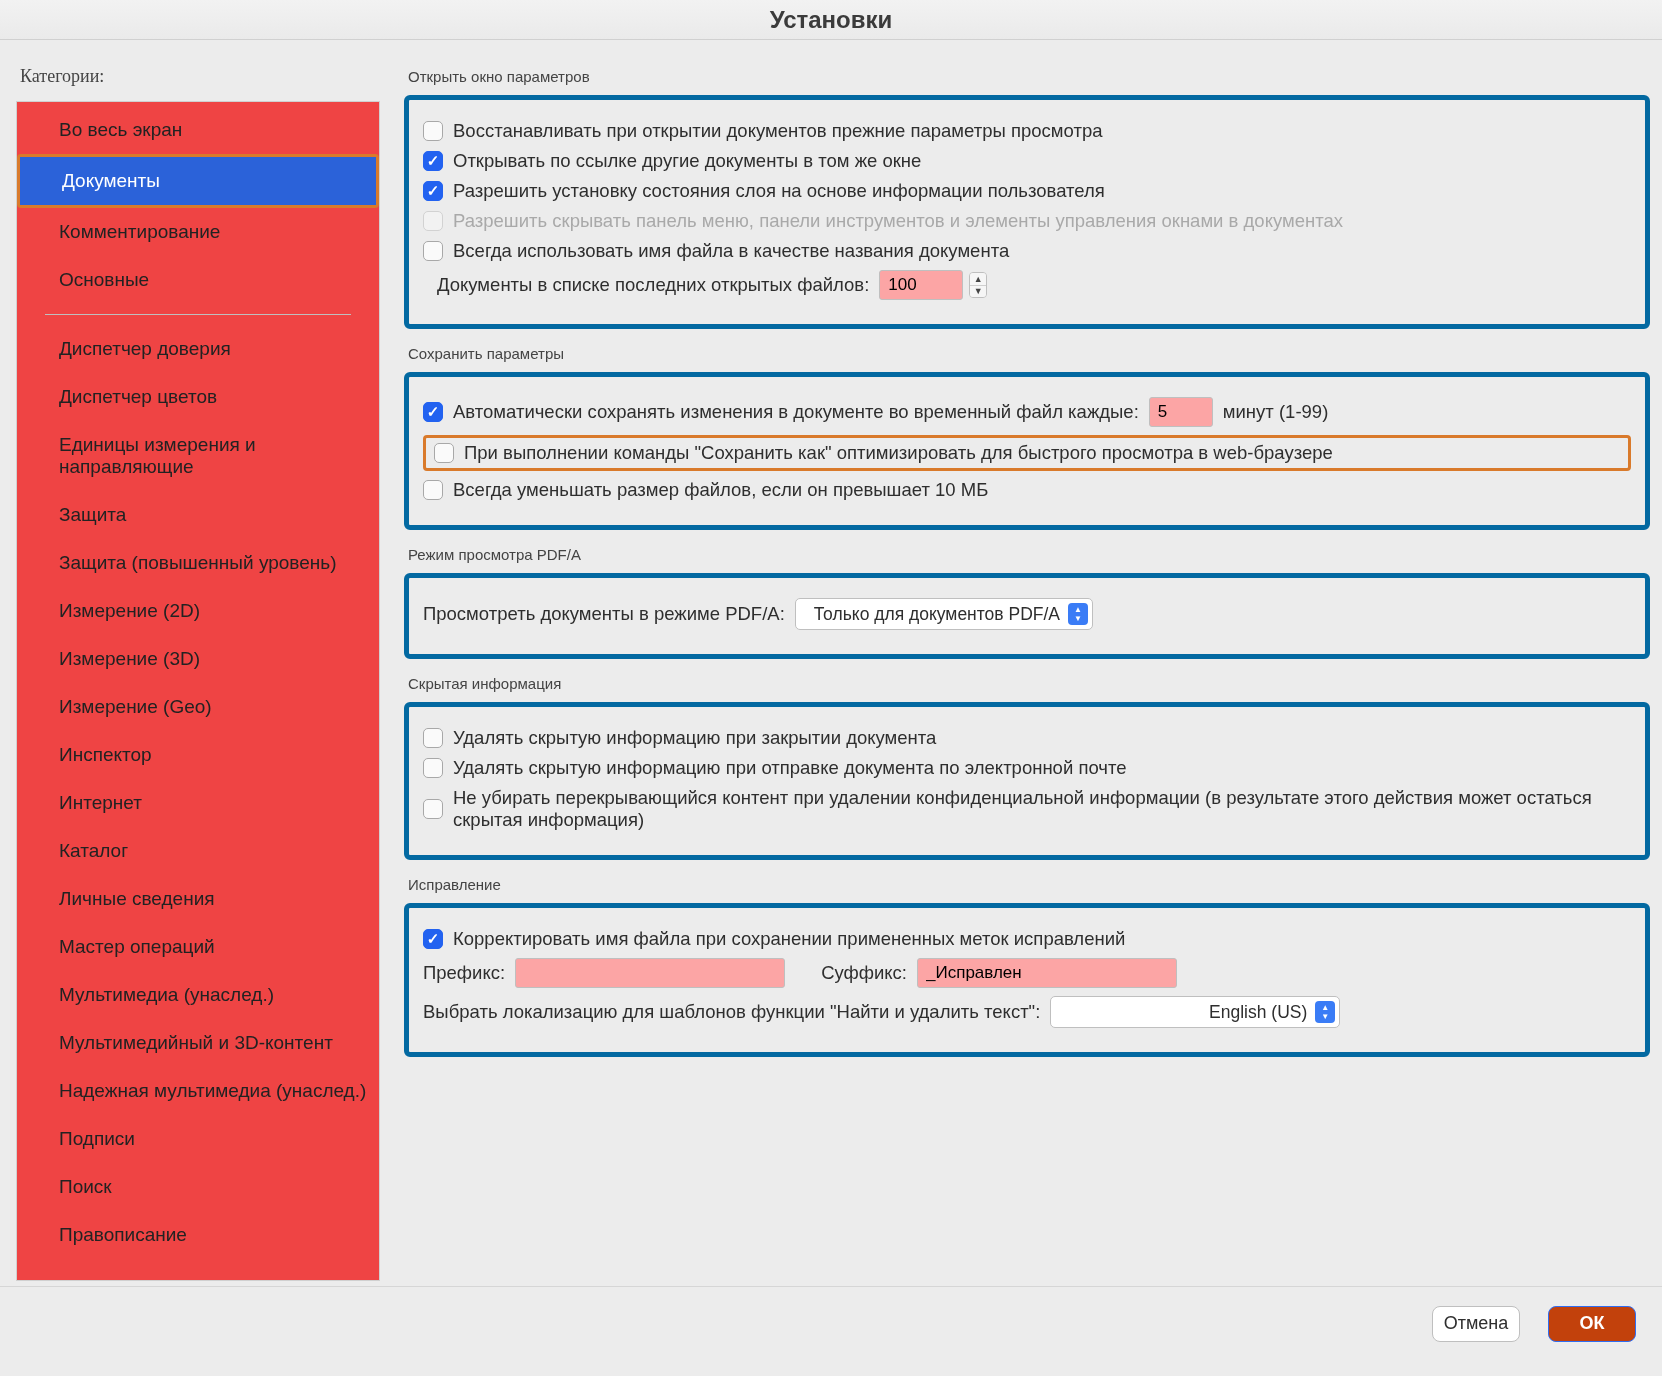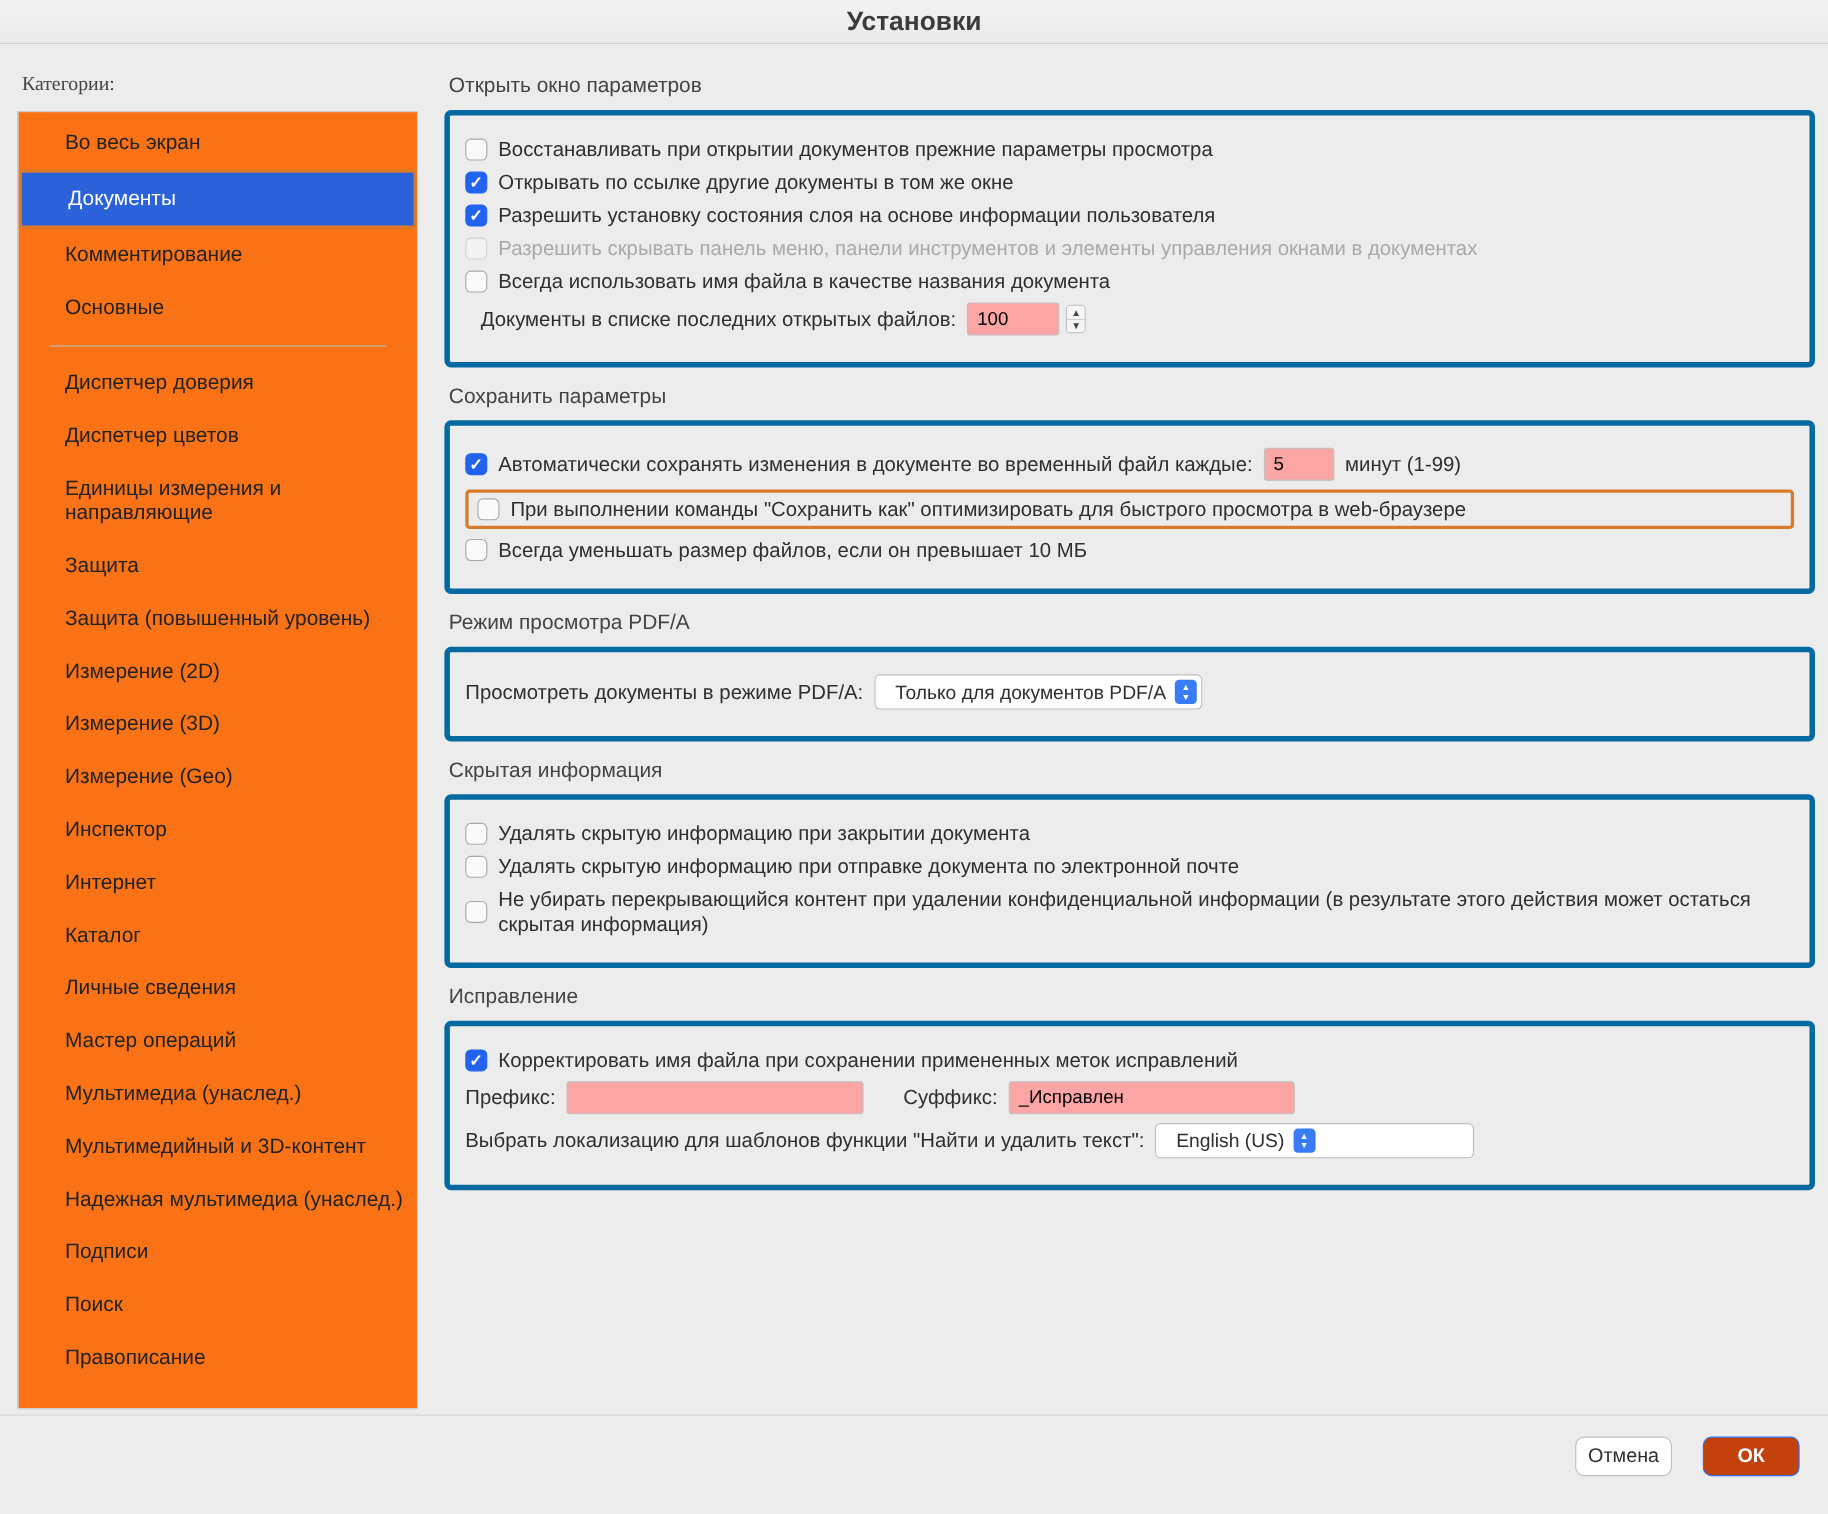--- a/index.html
+++ b/index.html
@@ -27,21 +27,21 @@
   .content {
     display: flex;
     height: calc(100% - 56px - 74px);
   }
   .left-col {
     width: 390px;
     padding: 18px 10px 0 16px;
   }
   .cat-label { font-size: 18px; color: #444; margin: 8px 0 14px 4px; font-family: Liberation Serif, serif; }
   .cat-list {
-    background: #f97316;
+    background: #ef4444;
     border: 1px solid #d0d0d0;
     height: calc(100% - 48px);
     overflow-y: auto;
     padding: 4px 0;
   }
   .cat-item {
     padding: 13px 10px 13px 42px;
     font-size: 19px;
     color: #222;
     cursor: default;
@@ -59,21 +59,21 @@
     border: 3px solid #d97a2b;
     border-radius: 4px;
     padding: 0;
   }
   .right-col {
     flex: 1;
     padding: 12px 12px 0 14px;
     overflow-y: auto;
   }
   .section-title {
-    font-size: 19px;
+    font-size: 15px;
     color: #444;
     margin: 16px 0 10px 4px;
   }
   .panel {
     background: #ececec;
     border: 5px solid #0369a1;
     border-radius: 6px;
     padding: 12px 14px 16px 14px;
     margin-bottom: 10px;
   }
@@ -280,21 +280,21 @@
         </div>
       <div class="row">
         <span>Префикс:</span>
         <input class="tinput" style="width: 270px;" value="">
         <span style="width:16px"></span>
         <span>Суффикс:</span>
         <input class="tinput" style="width: 260px;" value="_Исправлен">
       </div>
       <div class="row">
         <span>Выбрать локализацию для шаблонов функции "Найти и удалить текст":</span>
-        <span class="select" style="width:290px;justify-content:flex-start">
+        <span class="select" style="width:290px;justify-content:flex-end">
           <span>English (US)</span>
           <span class="caret">
               <span>▲</span>
               <span>▼</span>
             </span>
         </span>
       </div>
     </div>
   </div>
 </div>

